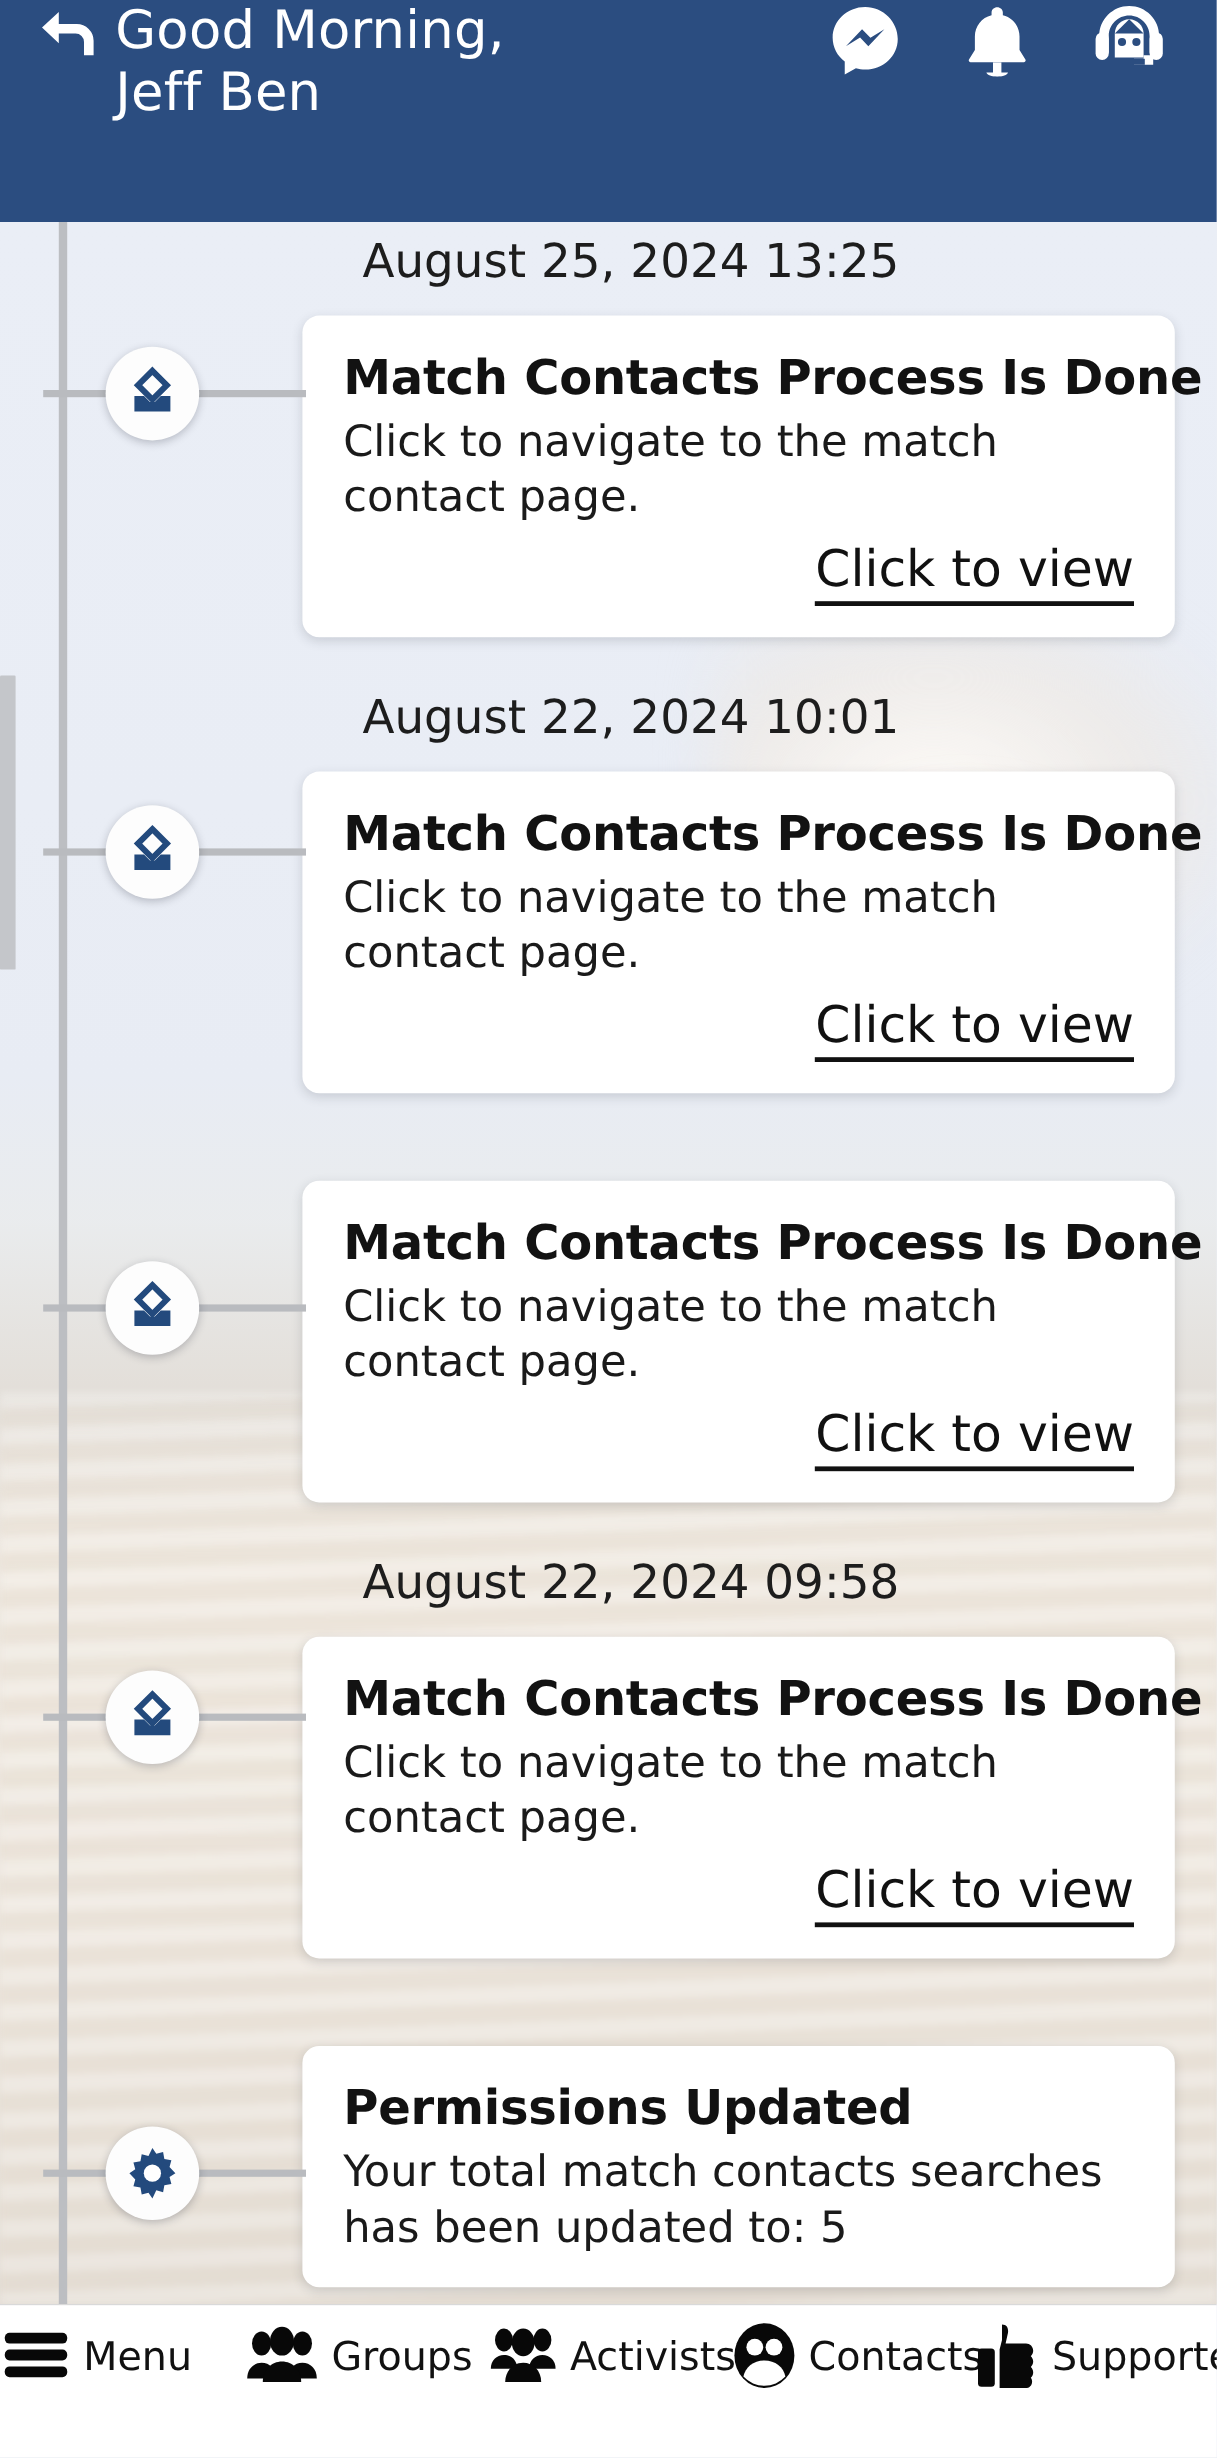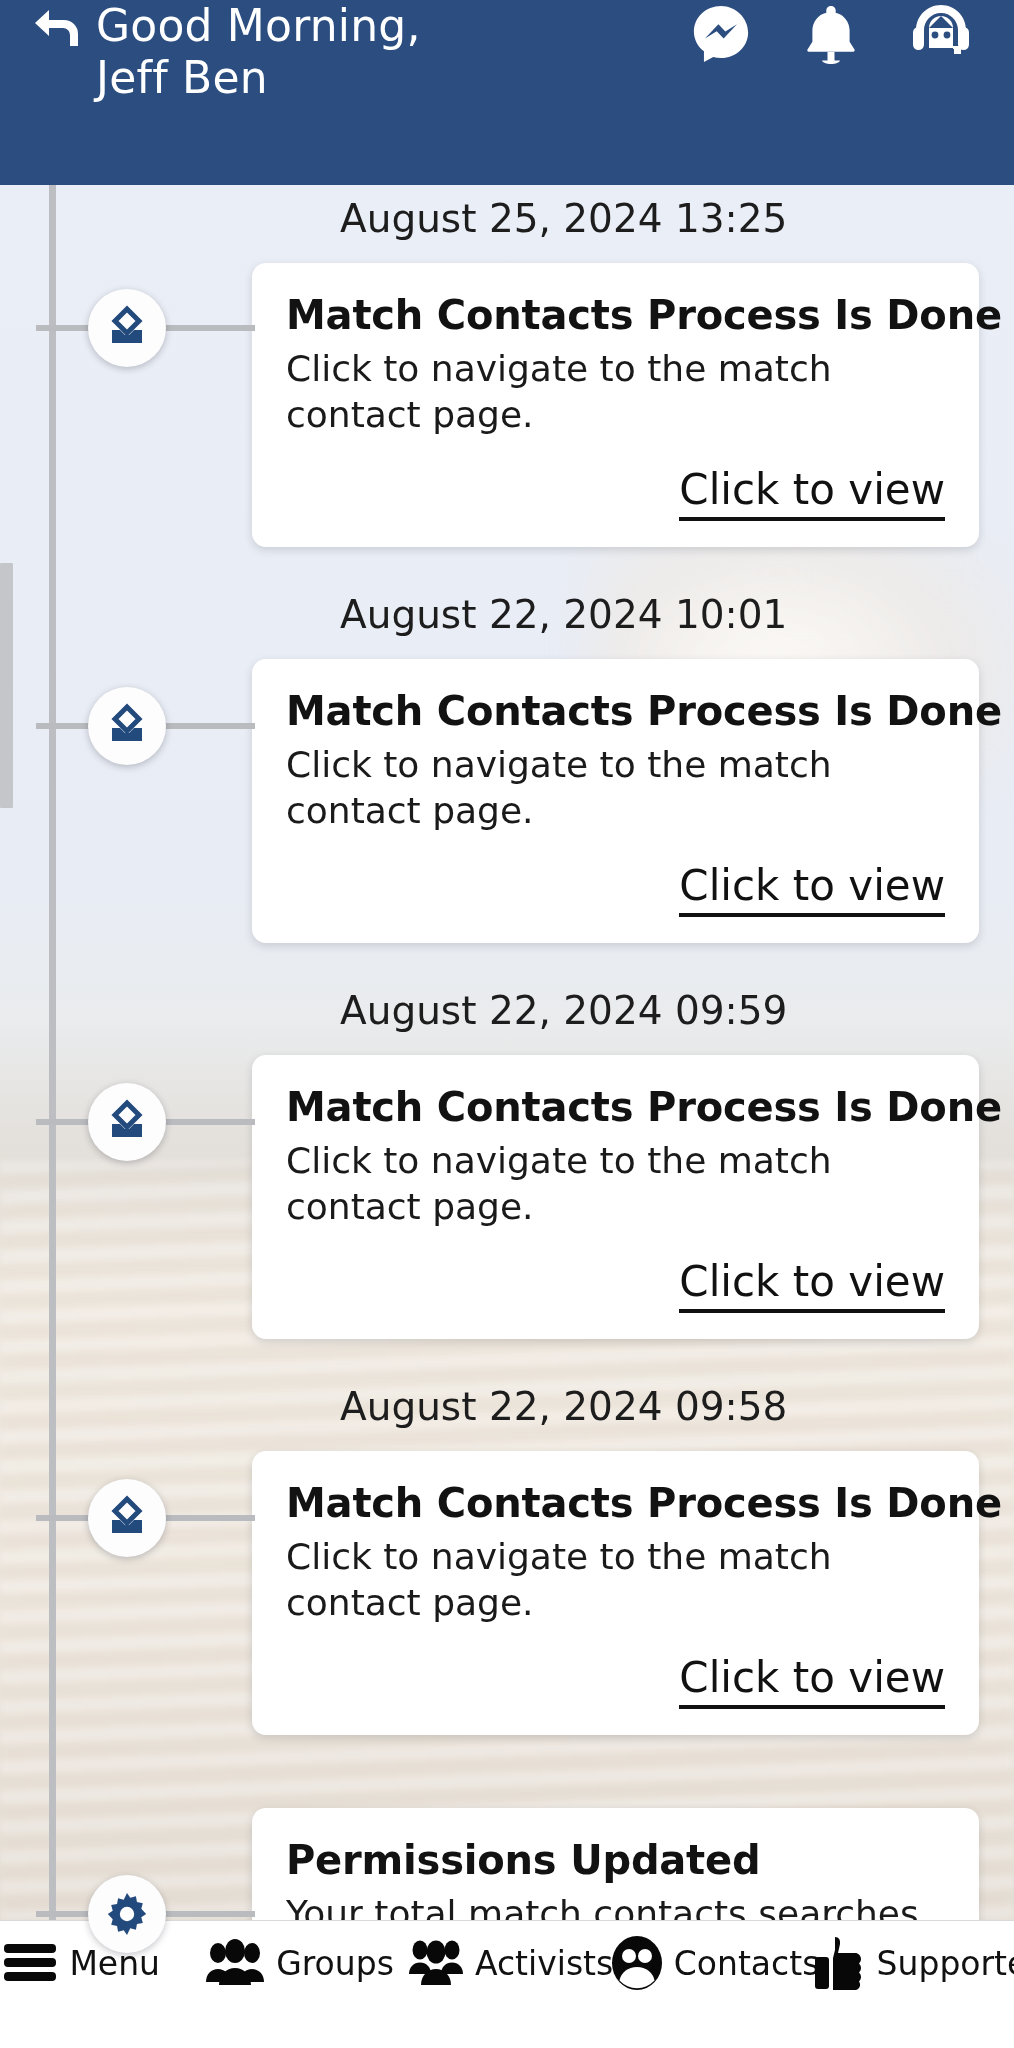--- a/index.html
+++ b/index.html
@@ -74,36 +74,36 @@
     background:#c4c6ca; border-radius:1px;
   }
 
   
   .feed {
     position:absolute; top:185px; left:0; width:1014px; height:1735px;
   }
   .item { position:relative; }
   .stamp {
     font-size:39px; color:#1d1d1d; font-weight:400;
-    padding-left:302px; line-height:1;margin-left:38px;
+    padding-left:302px; line-height:1;
   }
   .card {
     position:relative; margin:25px 35px 0 252px;
     background:#ffffff; border-radius:14px;
     box-shadow:0 3px 9px rgba(40,45,60,.17);
     padding:30px 34px 26px 34px;
   }
   .card-title {
     font-size:40px; font-weight:700; color:#121212; line-height:1.12;
     letter-spacing:-.2px; margin-bottom:8px; white-space:nowrap;
   }
   .card-body {
     font-size:36px; font-weight:400; color:#1a1a1a; line-height:1.28;
   }
-  .card-link-row { display:flex; justify-content:flex-end; margin-top:30px; }
+  .card-link-row { display:flex; justify-content:flex-end; margin-top:14px; }
   .card-link {
     font-size:42px; color:#111111; text-decoration:none;
     border-bottom:4px solid #111111; padding-bottom:5px; line-height:1.05;
   }
 
   
   .node {
     position:absolute; left:88px; width:78px; height:78px; border-radius:50%;
     background:#fdfdfd; box-shadow:0 2px 7px rgba(30,35,50,.26);
     display:flex; align-items:center; justify-content:center; z-index:3;
@@ -230,21 +230,20 @@
         <div class="card-title">Match Contacts Process Is Done</div>
         <div class="card-body">Click to navigate to the match</div>
         <div class="card-body">contact page.</div>
         <div class="card-link-row">
           <span class="card-link">Click to view</span>
         </div>
       </div>
     </div>
 
     <div class="item" style="padding-top:48px;">
-      <div class="stamp">August 22, 2024 09:59</div>
       <div class="conn-left" style="top:176px;"></div>
       <div class="conn-right" style="top:176px;"></div>
       <div class="node" style="top:140px;">
         <svg width="48" height="48" viewBox="0 0 48 48">
           <path d="M24 5L36 17L24 29L12 17L24 5z" fill="none" stroke="#234a7d" stroke-width="5"></path>
           <path d="M9 26h8l5 5h4l5-5h8v13H9V26z" fill="#234a7d"></path>
         </svg>
       </div>
       <div class="card">
         <div class="card-title">Match Contacts Process Is Done</div>

